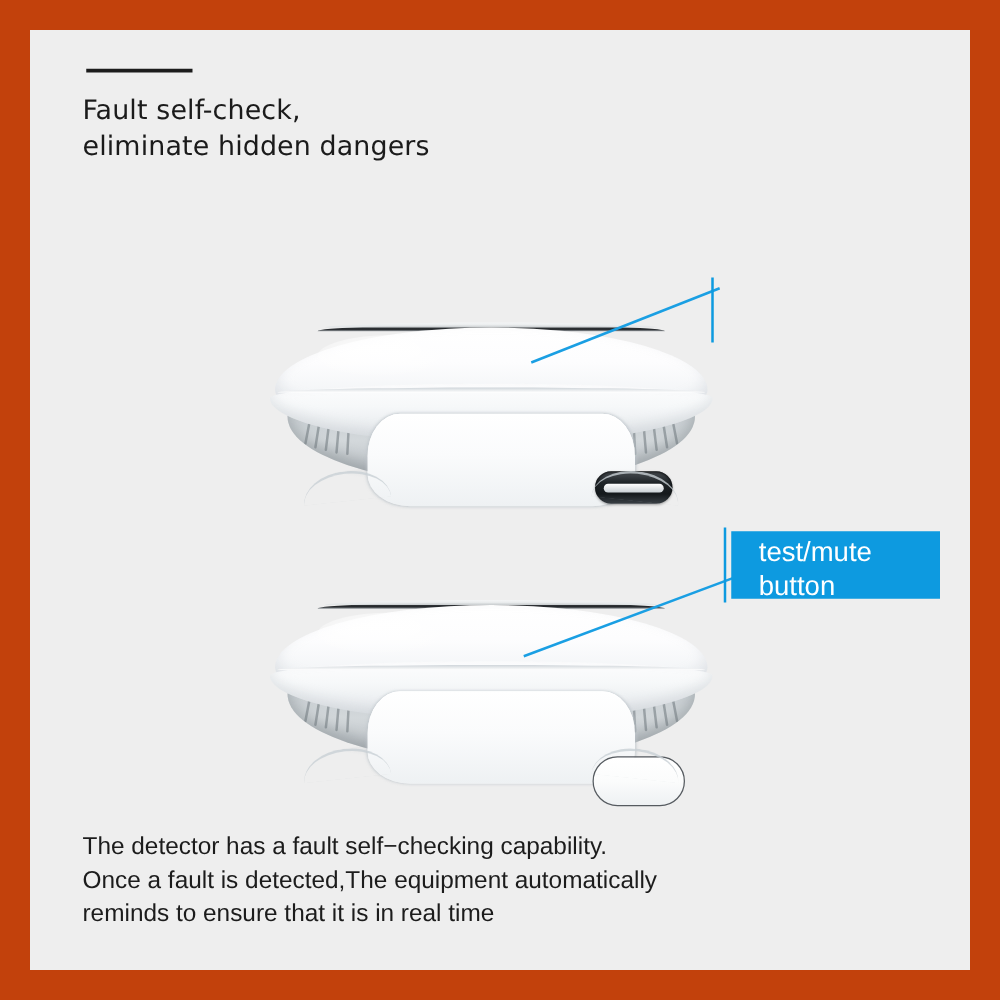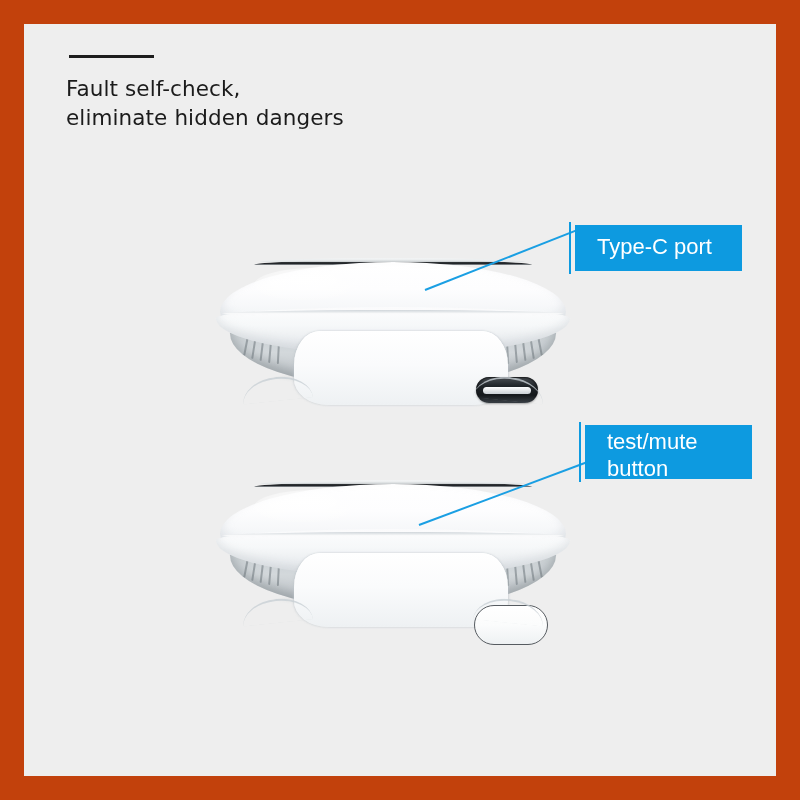--- a/index.html
+++ b/index.html
@@ -382,22 +382,24 @@
           <div id="testmute-button"></div>
         </div>
         <div class="dev-crease left"></div>
         <div class="dev-crease right"></div>
       </div>
       <div class="dev-seam"></div>
     </div>
 
     <div class="leader" id="leader-typec"></div>
     <div class="callout-tick" id="tick-typec"></div>
-    <div class="callout" id="callout-typec">Type-C port</div>
 
     <div class="leader" id="leader-testmute"></div>
     <div class="callout-tick" id="tick-testmute"></div>
     <div class="callout" id="callout-testmute">test/mute
 button</div>
 
+    <div id="body-text">The detector has a fault self−checking capability.
+Once a fault is detected,The equipment automatically
+reminds to ensure that it is in real time</div>
 
   </div>
 </div>
 
 </body></html>

